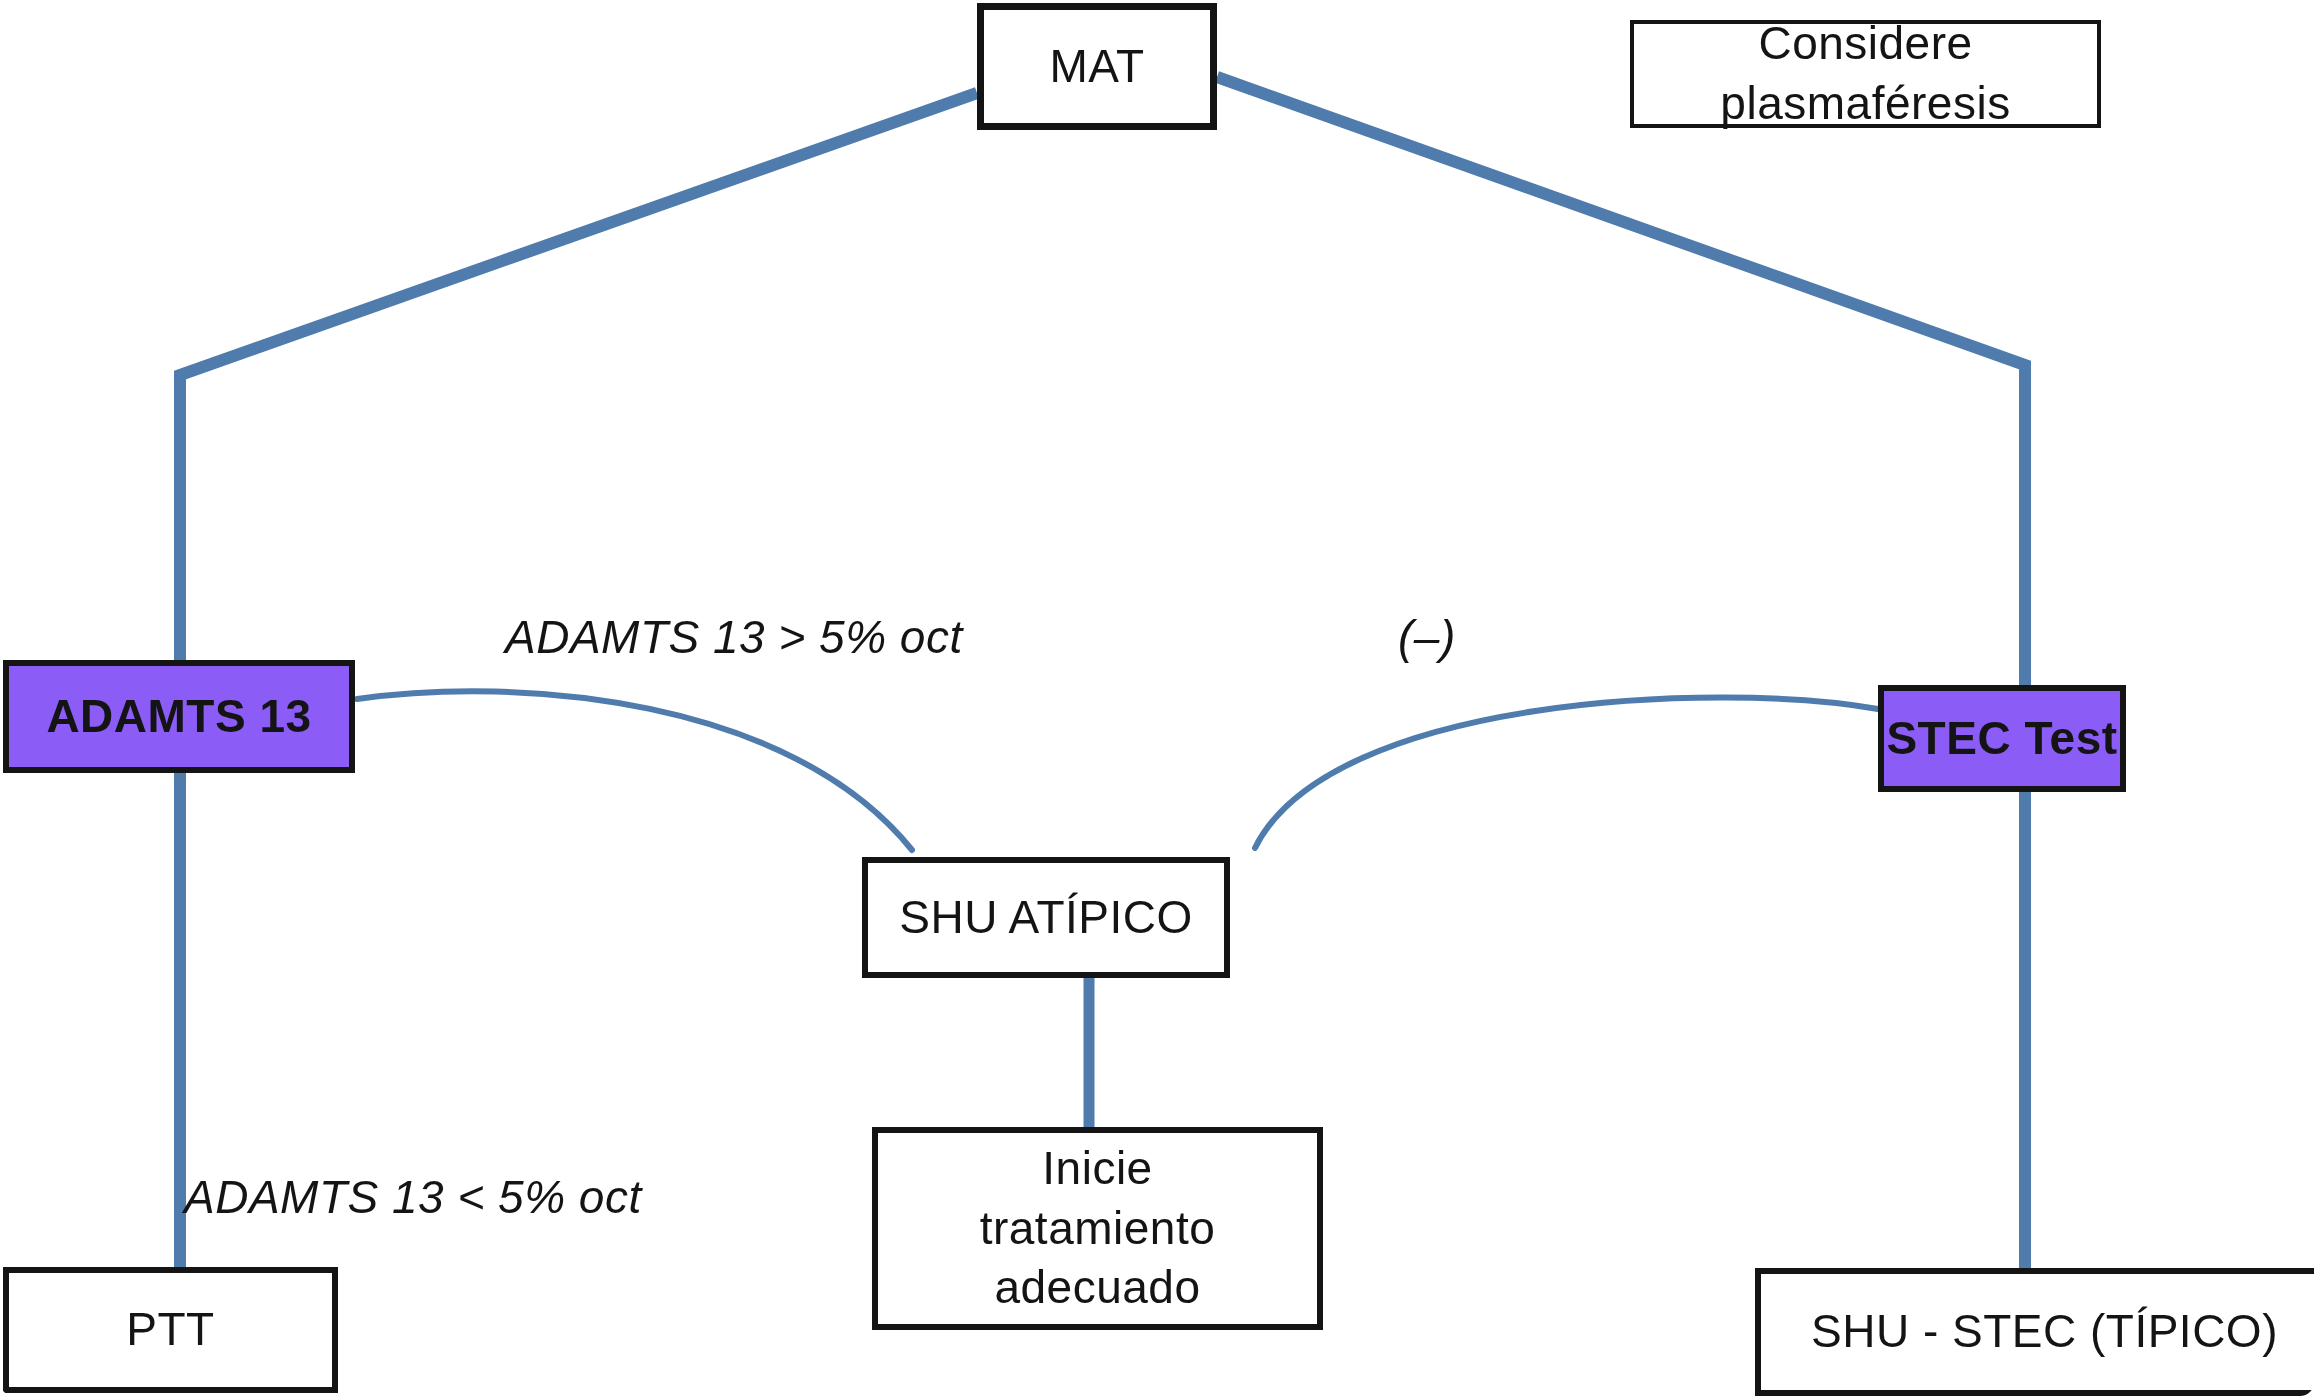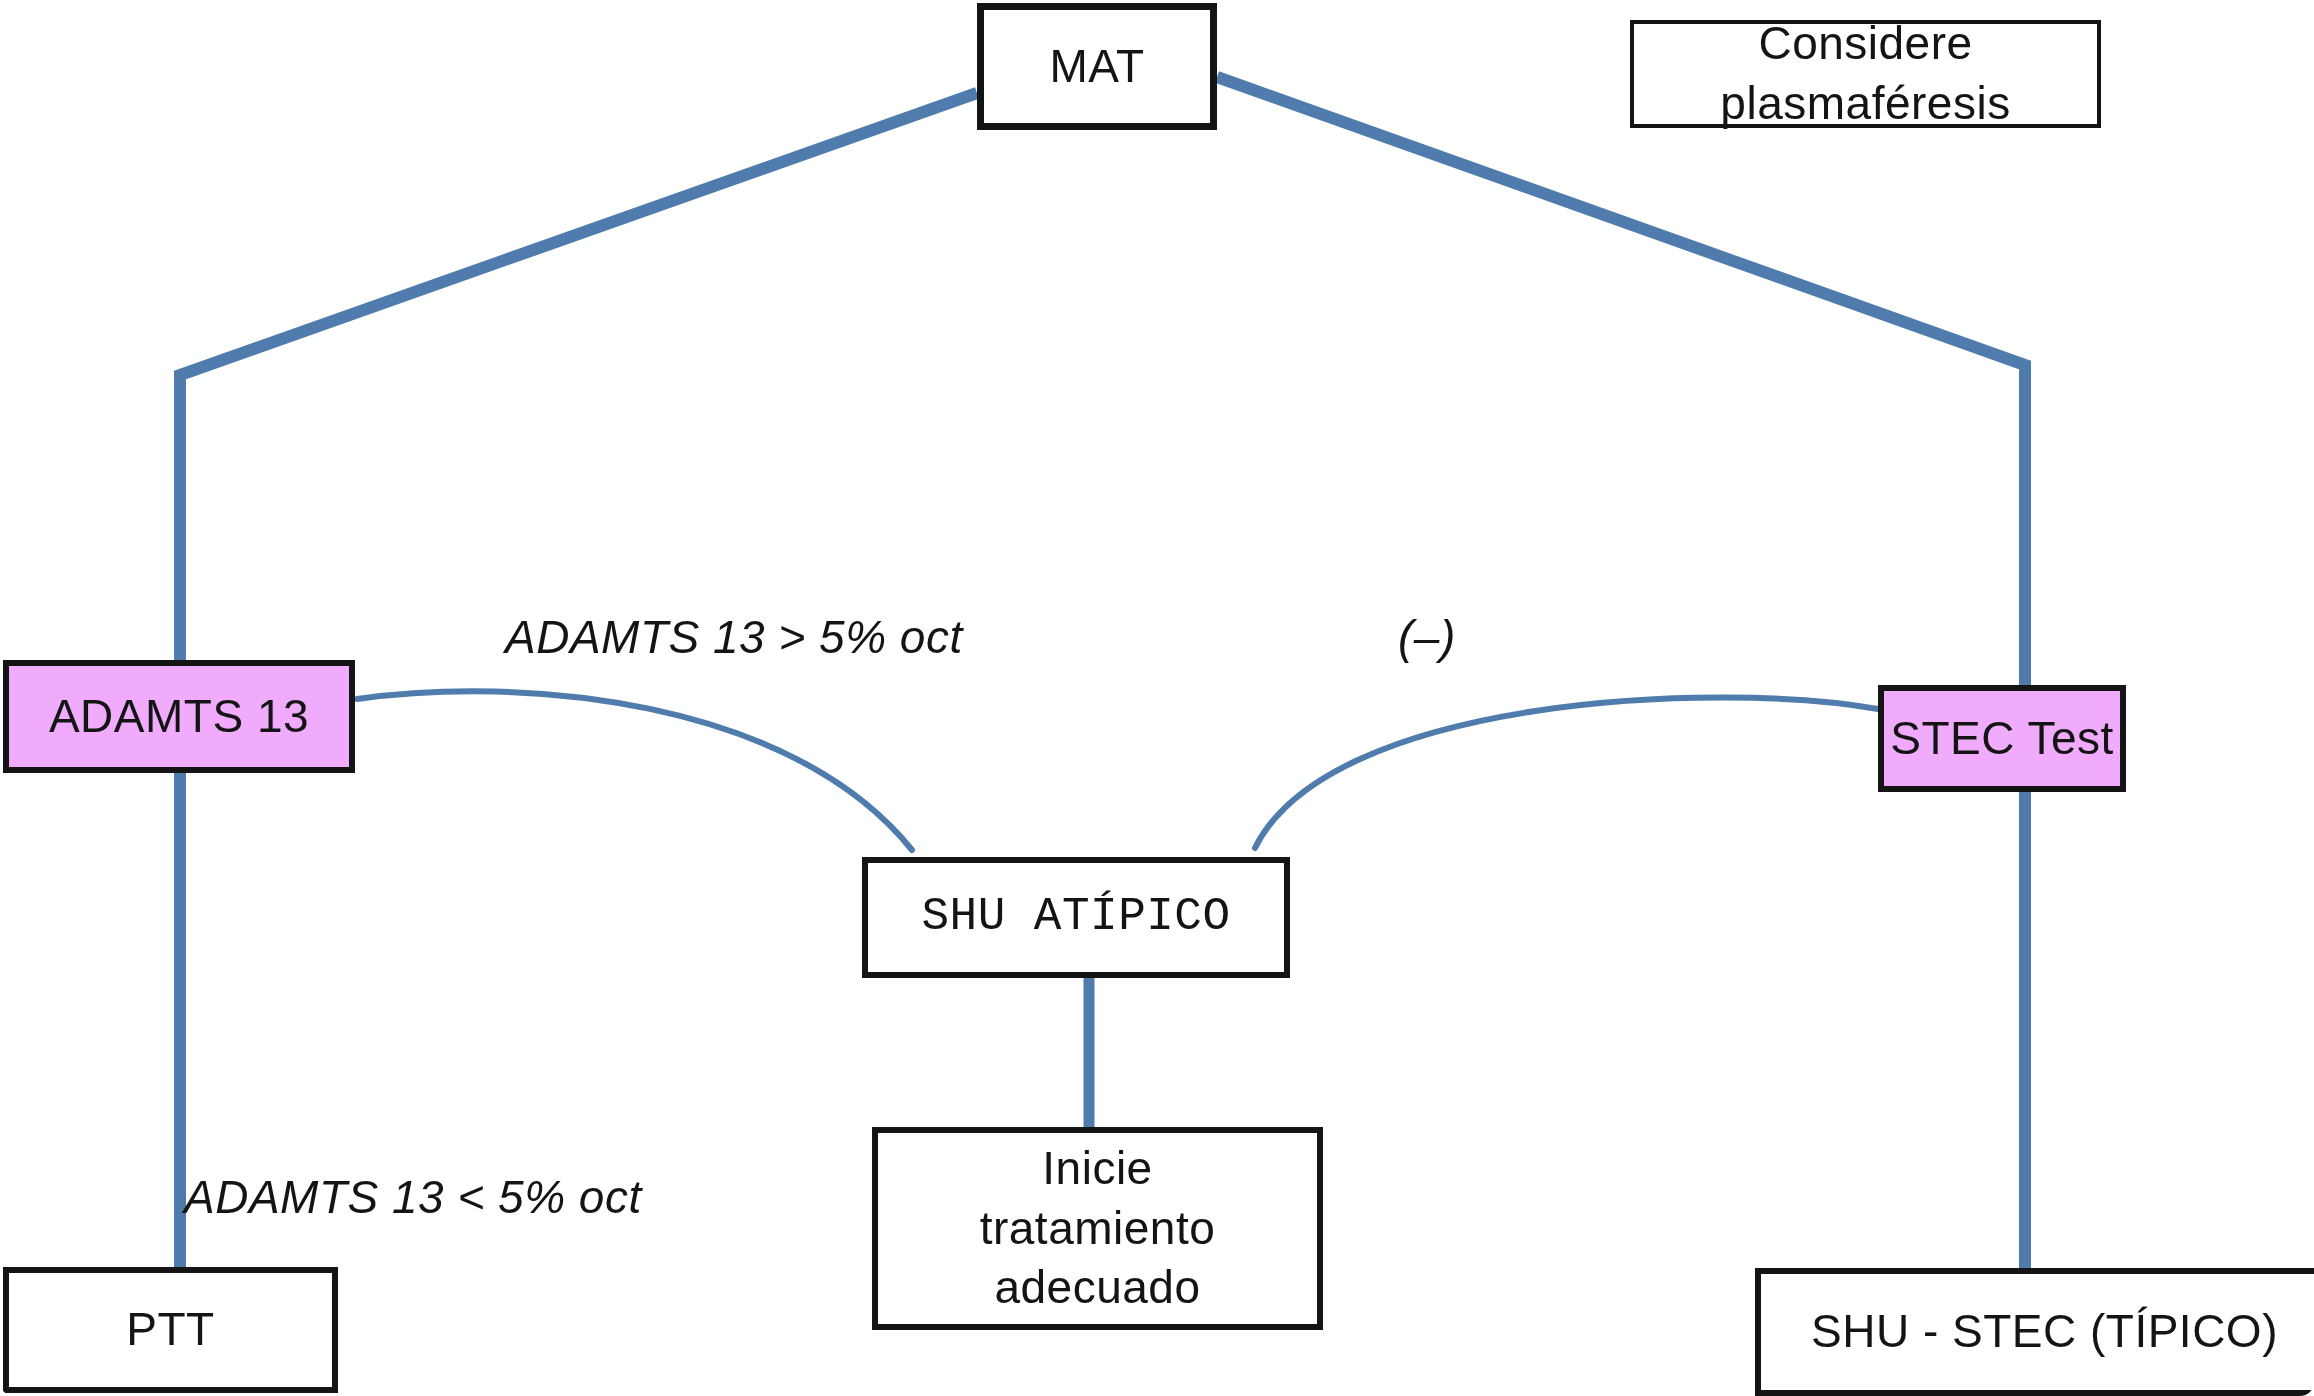--- a/index.html
+++ b/index.html
@@ -18,35 +18,35 @@
     box-sizing:border-box;
     border:6px solid #141414;
     background:#ffffff;
     display:flex;align-items:center;justify-content:center;
     text-align:center;
     font-size:46px;
     line-height:1.3;
     z-index:2;
     letter-spacing:0.5px;
   }
-  .node.shaded{background:#f0abfc;}
+  .node.shaded{background:#8b5cf6;font-weight:bold;}
   .edge-label{
     position:absolute;
     font-size:46px;
     font-style:italic;
     white-space:nowrap;
     z-index:3;
     letter-spacing:0.5px;
   }
   
   #node-mat        {left:977px;  top:3px;    width:240px; height:127px; border-width:7px;}
   #node-considere  {left:1630px; top:20px;   width:471px; height:108px; border-width:4px;}
   #node-adamts13   {left:3px;    top:660px;  width:352px; height:113px;}
   #node-stec-test  {left:1878px; top:685px;  width:248px; height:107px;}
-  #node-shu-atipico{left:862px;  top:857px;  width:428px; height:121px;font-family:Liberation Mono, monospace;}
+  #node-shu-atipico{left:862px;  top:857px;  width:368px; height:121px;}
   #node-inicie     {left:872px;  top:1127px; width:451px; height:203px; padding:0 40px;}
   #node-ptt        {left:3px;    top:1267px; width:335px; height:126px;}
   #node-shu-stec   {left:1733px; top:1268px; width:579px; height:128px; white-space:nowrap;margin-left:22px;}
   
   #label-adamts-gt {left:505px;  top:610px;}
   #label-negative  {left:1398px; top:610px;}
   #label-adamts-lt {left:184px;  top:1170px;}
 </style>
 </head>
 <body>

